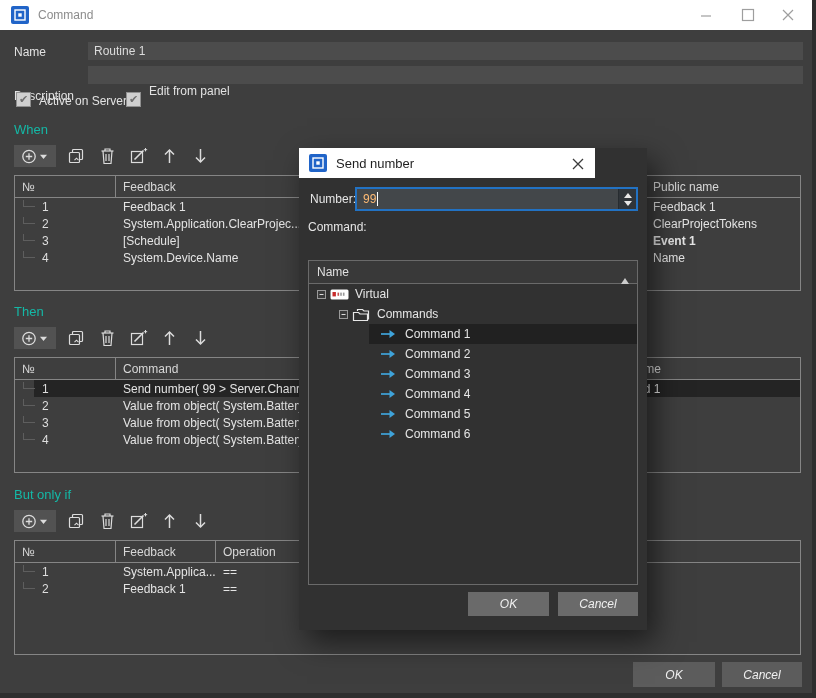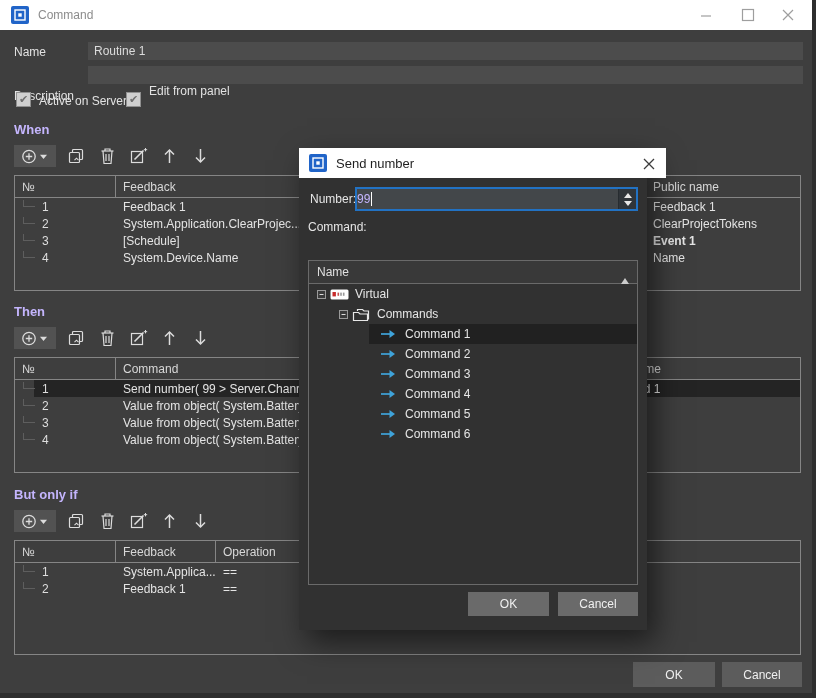--- a/index.html
+++ b/index.html
@@ -20,51 +20,51 @@
   .flabel{position:absolute;font-size:12px;color:#e2e2e2;}
   .field{position:absolute;background:#4c4c4c;height:18px;border:none;color:#dcdcdc;font-size:12px;
          font-family:"Liberation Sans",sans-serif;padding-left:6px;outline:none;}
   #name-field{left:88px;top:42px;width:715px;}
   #desc-field{left:88px;top:66px;width:715px;}
   .checkbox{position:absolute;width:15px;height:15px;background:#cfcfcf;border:1px solid #909090;
             display:flex;align-items:center;justify-content:center;}
   .checkbox::after{content:"\2714";font-size:11px;color:#6f6f6f;line-height:1;}
   .cb-label{position:absolute;font-size:12px;color:#e2e2e2;}
   
-  .sec-title{position:absolute;left:14px;font-size:13px;font-weight:bold;color:#c4b5fd;}
+  .sec-title{position:absolute;left:14px;font-size:13px;font-weight:normal;color:#14b8a6;}
   .toolbar{position:absolute;left:14px;height:24px;display:flex;align-items:center;gap:9px;}
   .tbtn{width:22px;height:22px;display:flex;align-items:center;justify-content:center;cursor:default;}
   .tbtn-add{width:42px;background:#525252;}
   
   .dtable{position:absolute;left:14px;width:787px;border:1px solid #858585;background:#3e3e3e;overflow:hidden;}
   .thead{display:flex;height:22px;border-bottom:1px solid #858585;}
   .th{flex:none;font-size:12px;color:#d8d8d8;padding:4px 0 0 7px;border-right:1px solid #858585;height:21px;
       white-space:nowrap;overflow:hidden;}
   .th:last-child{border-right:none;}
   .trow{display:flex;height:17px;align-items:center;margin-top:0;}
   .trow.selected{background:linear-gradient(to right,transparent 19px,#242424 19px);}
   .td{flex:none;font-size:12px;color:#e4e4e4;padding-left:7px;white-space:nowrap;overflow:hidden;}
   .td-num{display:flex;align-items:center;padding-left:8px;color:#dedede;}
   .td-num::before{content:"";width:11px;height:9px;border-left:1px solid #5e5e5e;border-bottom:1px solid #5e5e5e;
                   margin-right:7px;margin-top:-9px;flex:none;}
   
   .btn{position:absolute;background:#5c5c5c;color:#f0f0f0;font-size:12px;display:flex;align-items:center;
-       justify-content:center;cursor:default;}
+       justify-content:center;cursor:default;font-style:italic;}
   #main-ok{left:633px;top:662px;width:82px;height:25px;}
   #main-cancel{left:722px;top:662px;width:80px;height:25px;}
   
   .dialog{position:absolute;left:299px;top:148px;width:348px;height:482px;background:#313131;
           box-shadow:8px 12px 28px rgba(0,0,0,0.55);}
-  .dlg-titlebar{position:absolute;left:0;top:0;width:367px;height:30px;background:#ffffff;display:flex;align-items:center;}
+  .dlg-titlebar{position:absolute;left:0;top:0;width:296px;height:30px;background:#ffffff;display:flex;align-items:center;}
   .dlg-title{margin-left:9px;font-size:13px;color:#1e1e1e;}
   .dlg-close{position:absolute;right:7px;top:5px;width:21px;height:21px;display:flex;align-items:center;justify-content:center;}
   .dlg-label{position:absolute;font-size:12px;color:#e6e6e6;}
   .num-input{position:absolute;left:56px;top:39px;width:283px;height:24px;border:2px solid #2272c3;background:#43474a;
              display:flex;align-items:center;}
-  .num-value{font-size:12px;color:#c4b5fd;}
+  .num-value{font-size:12px;color:#fdba74;padding-left:6px;}
   .caret-bar{width:1px;height:14px;background:#ffffff;margin-left:1px;}
   .spinner{position:absolute;right:0;top:0;width:18px;height:20px;background:#30353a;display:flex;flex-direction:column;
            align-items:center;justify-content:center;gap:3px;border-left:1px solid #272c30;}
   .search-box{position:absolute;left:9px;top:85px;width:330px;height:22px;background:#3e4245;border:1px solid #585c5e;
               display:flex;align-items:center;}
   .search-box svg{margin-left:7px;flex:none;}
   .search-input{flex:1;background:transparent;border:none;outline:none;margin-left:8px;font-size:12px;color:#c8c8c8;
                 font-family:"Liberation Sans",sans-serif;}
   .search-input::placeholder{color:#7b8083;}
   .tree-panel{position:absolute;left:9px;top:112px;width:330px;height:325px;border:1px solid #6a6a6a;background:#313131;overflow:hidden;}

